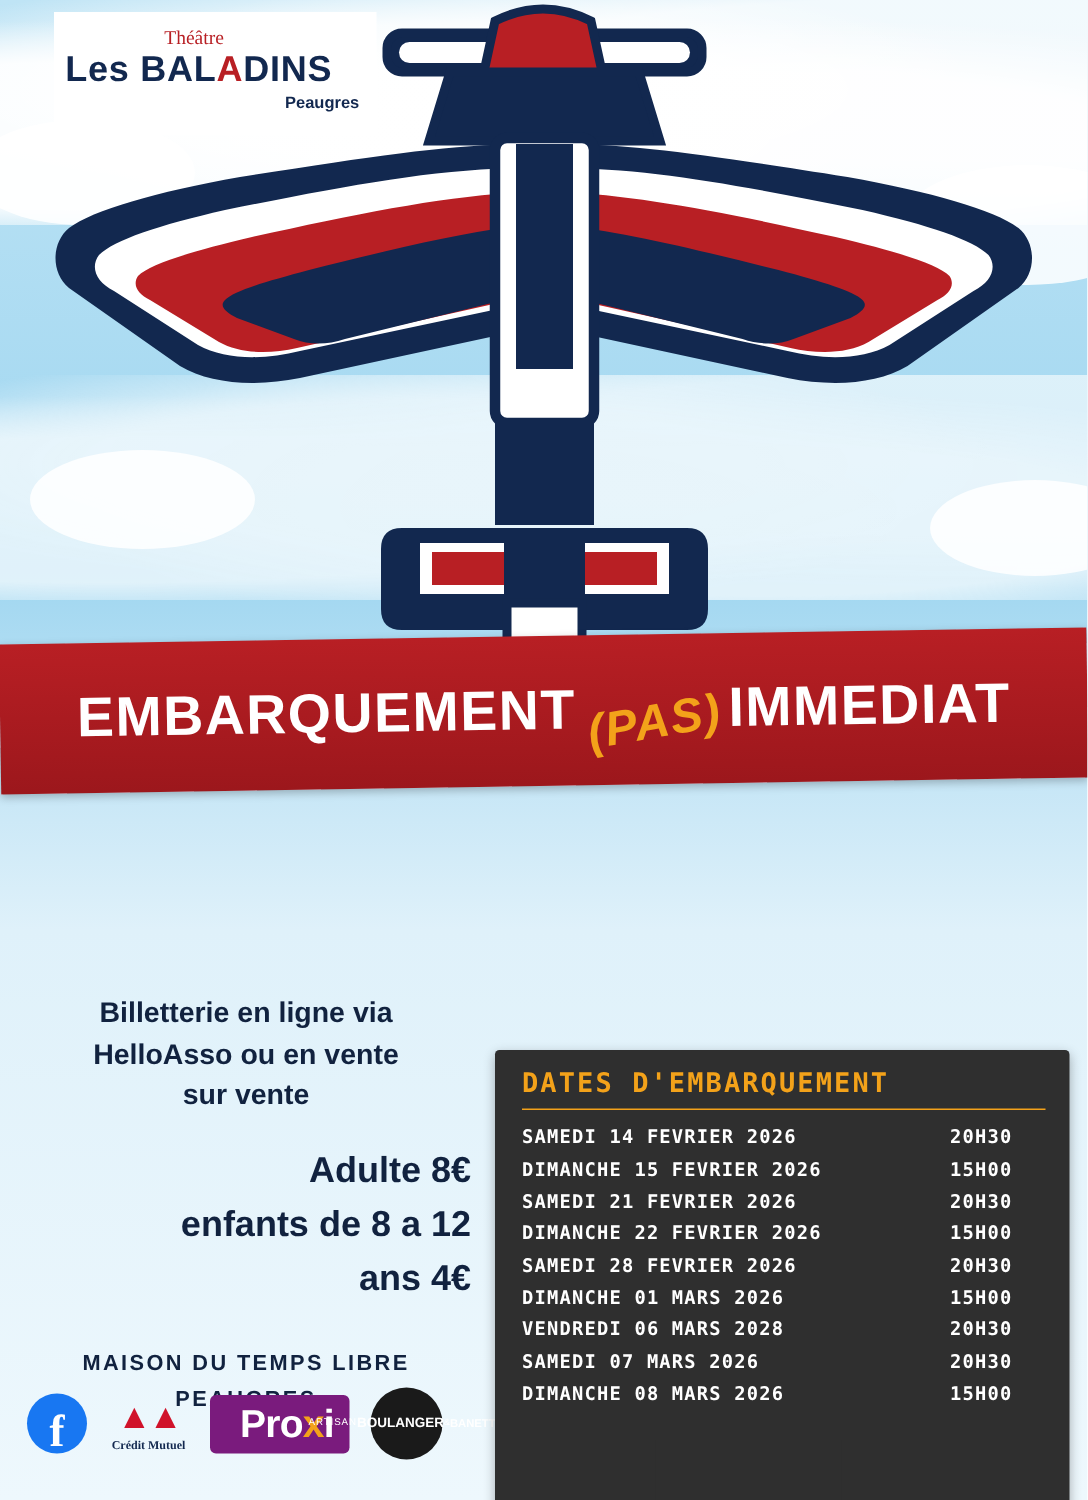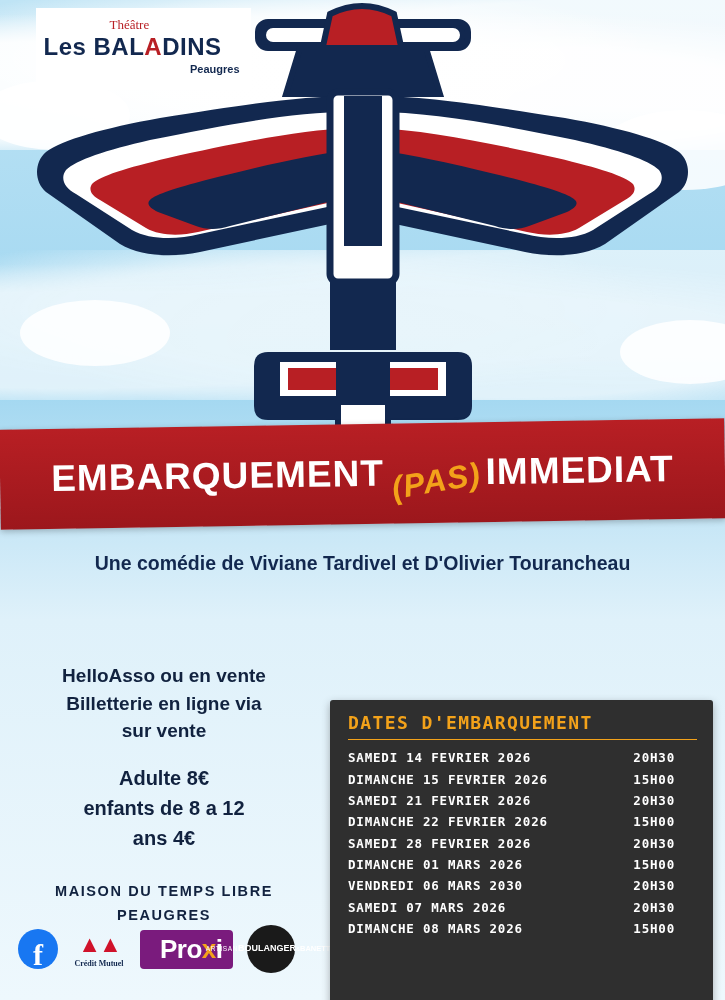--- a/index.html
+++ b/index.html
@@ -74,21 +74,21 @@
     position:absolute; left:0; top:552px; width:725px; text-align:center;
     font-size:19.5px; font-weight:bold; color:#12284f;
   }
 
   
   .info {
     position:absolute; left:14px; top:662px; width:300px; text-align:center;
     color:#11223f;
   }
   .info .line { font-size:19px; font-weight:bold; line-height:1.45; }
-  .price { margin-top:18px; font-size:20px; font-weight:bold; line-height:1.5; }
+  .price { margin-top:18px; font-size:24px; font-weight:bold; line-height:1.5;text-align:right; }
   .venue { margin-top:26px; font-size:14.5px; font-weight:bold; letter-spacing:1.6px; line-height:1.7; }
 
   
   .sponsors {
     position:absolute; left:18px; top:918px; width:290px; height:62px;
     display:flex; align-items:center; gap:14px;
   }
   .sp { position:relative; }
   .fb {
     width:40px; height:40px; border-radius:50%; background:#1877F2;
@@ -209,25 +209,24 @@
     </div>
   </div>
 
   <div class="banner"></div>
   <div class="banner-text">
     <span>EMBARQUEMENT</span>
     <span class="pas">(PAS)</span>
     <span>IMMEDIAT</span>
   </div>
 
-  <div class="subtitle">Une comédie de Viviane Tardivel et D'Olivier Tourancheau</div>
 
   <div class="info">
+    <div class="line">Billetterie en ligne via</div>
     <div class="line">HelloAsso ou en vente</div>
-    <div class="line">Billetterie en ligne via</div>
     <div class="line">sur vente</div>
     <div class="price">
       <div>Adulte 8€</div>
       <div>enfants de 8 a 12</div>
       <div>ans 4€</div>
     </div>
     <div class="venue">
       <div>MAISON DU TEMPS LIBRE</div>
       <div>PEAUGRES</div>
     </div>
@@ -275,21 +274,21 @@
       </div>
       <div class="date-row">
         <span class="d">SAMEDI 28 FEVRIER 2026</span>
         <span class="h">20H30</span>
       </div>
       <div class="date-row">
         <span class="d">DIMANCHE 01 MARS 2026</span>
         <span class="h">15H00</span>
       </div>
       <div class="date-row">
-        <span class="d">VENDREDI 06 MARS 2030</span>
+        <span class="d">VENDREDI 06 MARS 2028</span>
         <span class="h">20H30</span>
       </div>
       <div class="date-row">
         <span class="d">SAMEDI 07 MARS 2026</span>
         <span class="h">20H30</span>
       </div>
       <div class="date-row">
         <span class="d">DIMANCHE 08 MARS 2026</span>
         <span class="h">15H00</span>
       </div>

